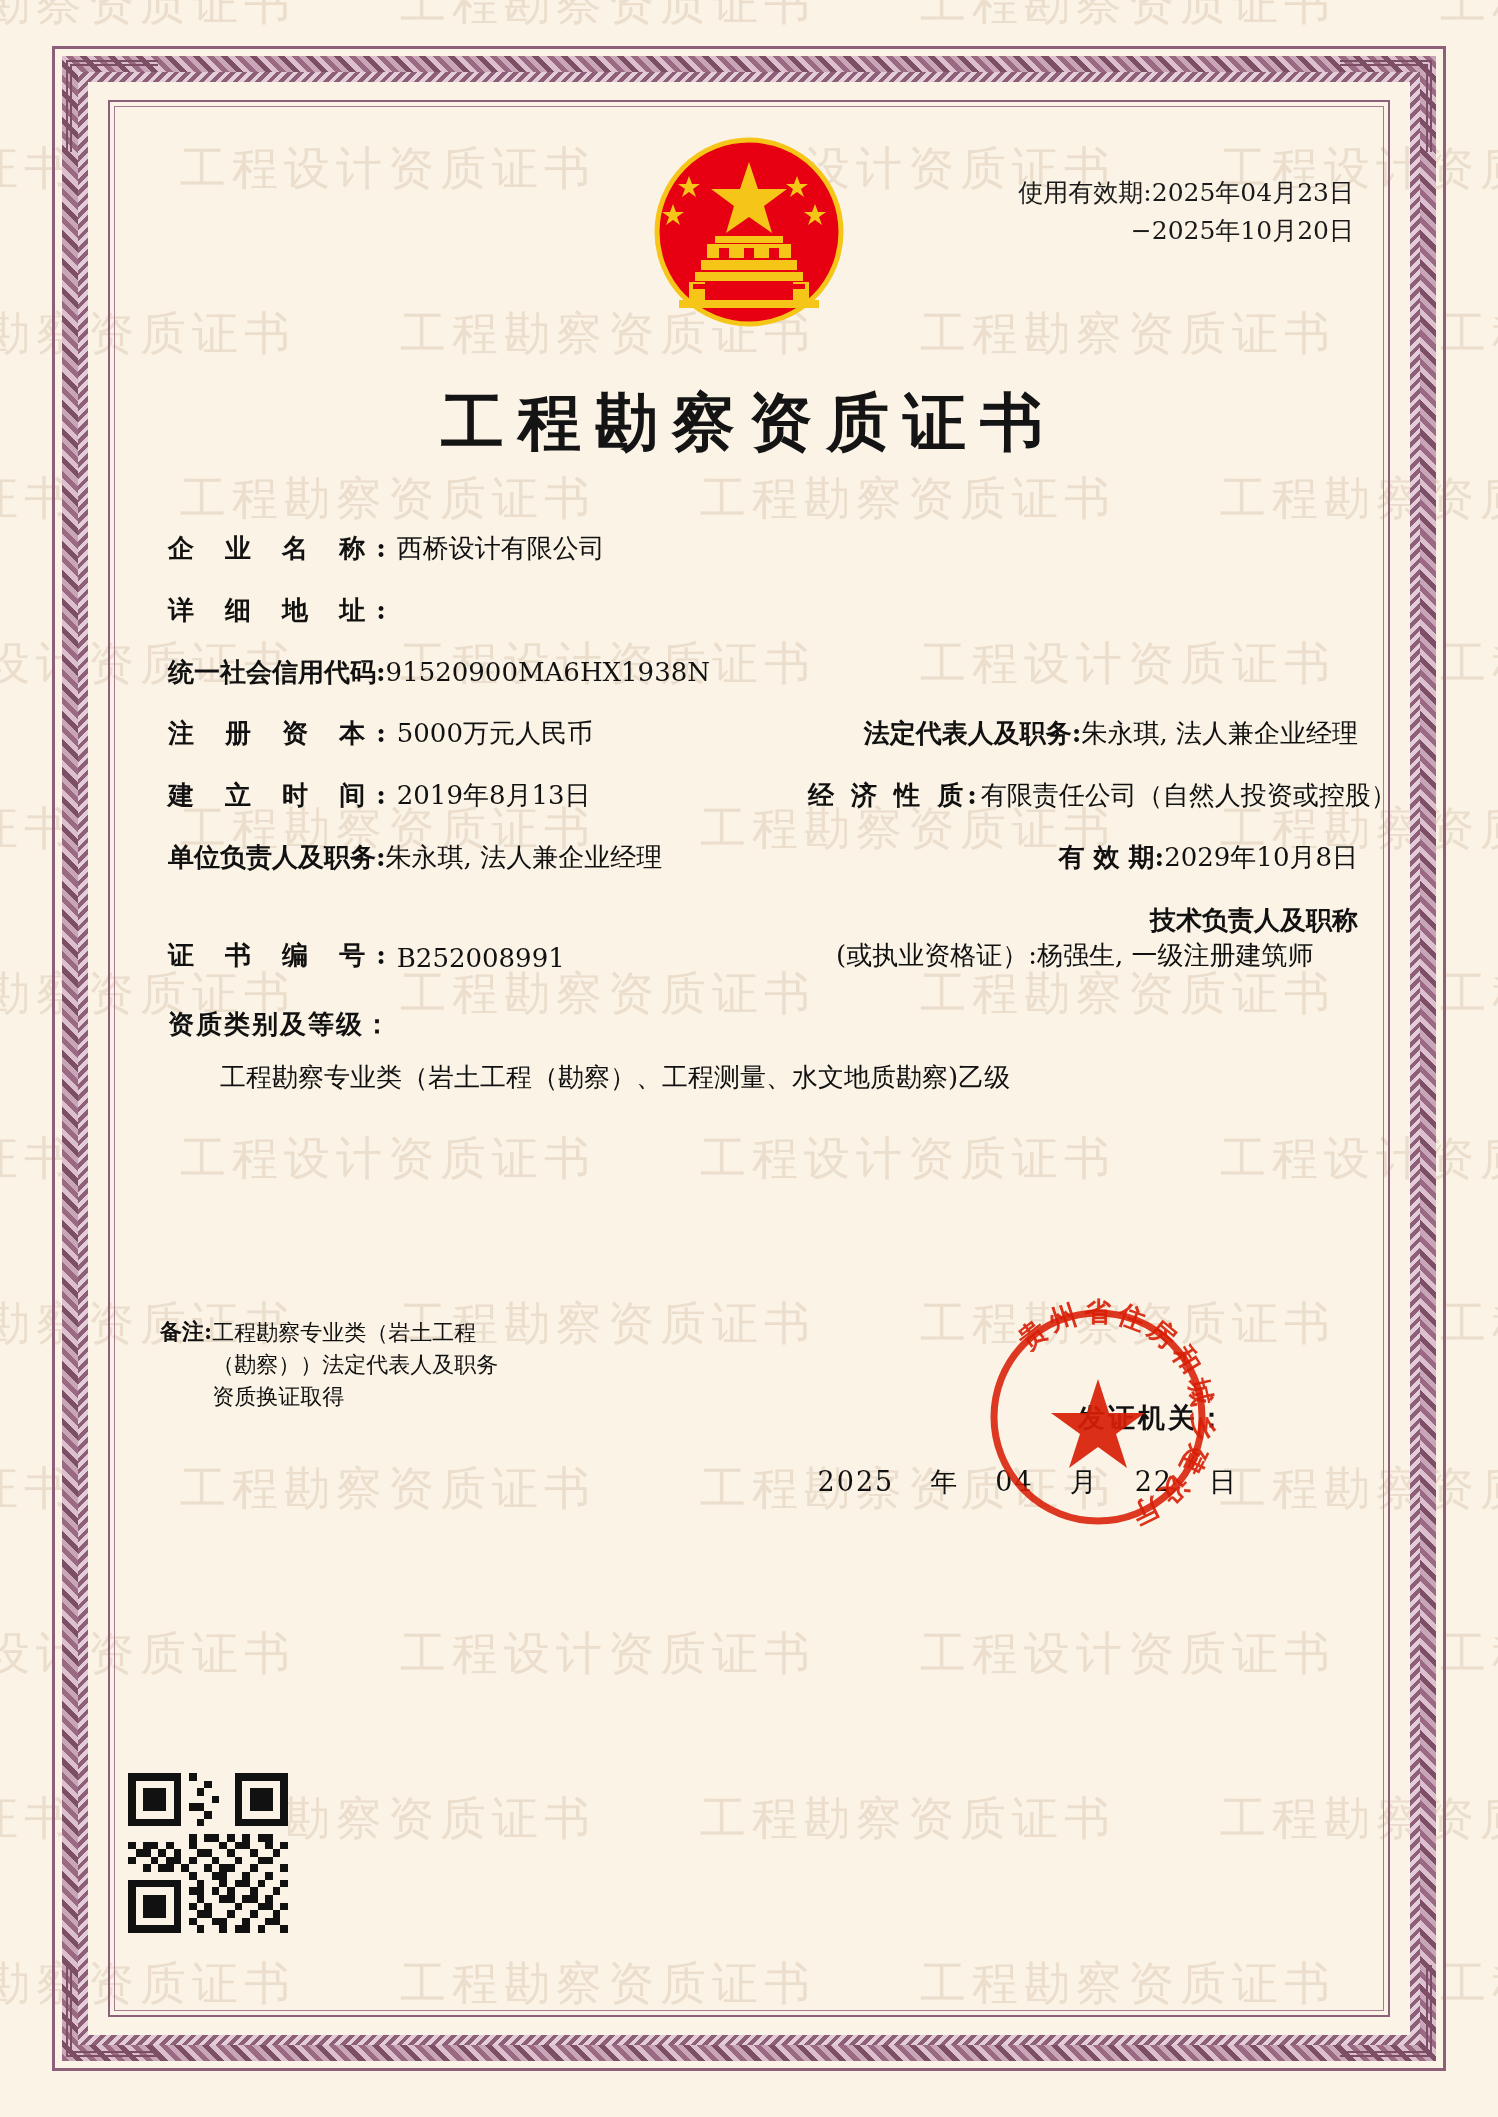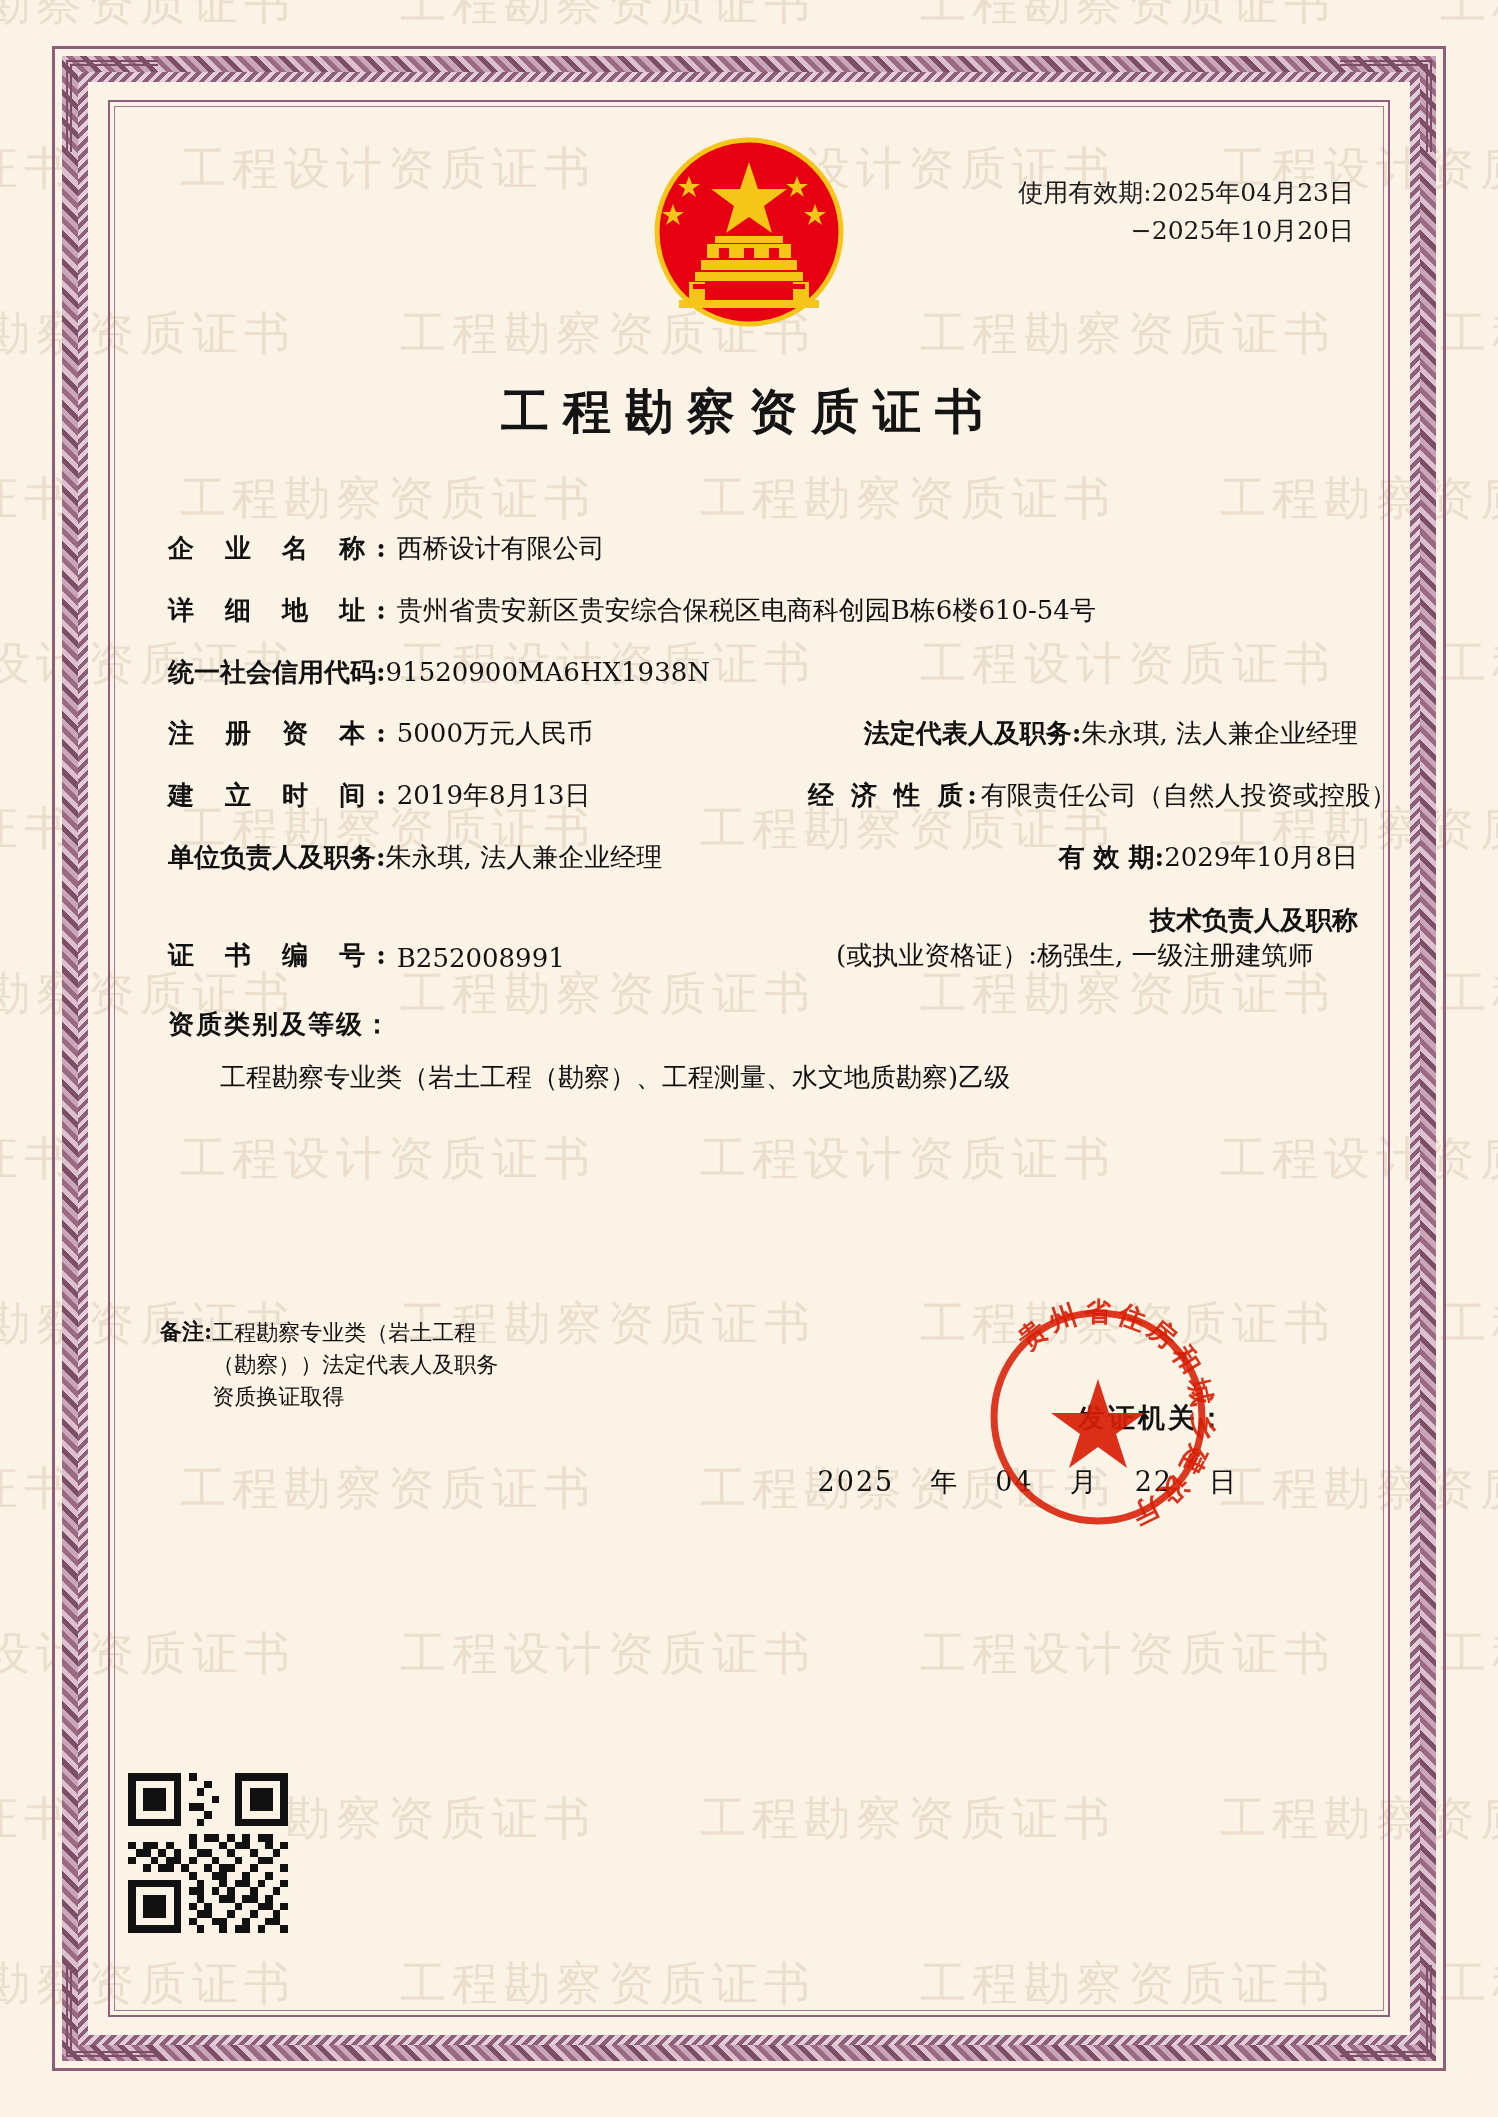--- a/index.html
+++ b/index.html
@@ -97,21 +97,21 @@
   .emblem{
     position:absolute;
     left:50%;top:20px;
     transform:translateX(-50%);
     width:200px;height:200px;
   }
   .title{
     position:absolute;
     top:268px;left:0;right:0;
     text-align:center;
-    font-size:48px;
+    font-size:63px;
     font-weight:bold;
     letter-spacing:14px;
     color:#141414;
     font-family:"DejaVu Serif", serif;
   }
   .fields{
     position:absolute;
     left:48px;right:20px;top:420px;
     font-size:26px;
     color:#111;
@@ -264,21 +264,20 @@
 
   <div class="fields">
 
     <div class="row">
       <span class="lbl sp">企 业 名 称:</span>
       <span class="val">西桥设计有限公司</span>
     </div>
 
     <div class="row">
       <span class="lbl sp">详 细 地 址:</span>
-      <span class="val">贵州省贵安新区贵安综合保税区电商科创园B栋6楼610-54号</span>
     </div>
 
     <div class="row">
       <span class="lbl">统一社会信用代码:</span>
       <span class="val">91520900MA6HX1938N</span>
     </div>
 
     <div class="row">
       <span class="w-left">
         <span class="lbl sp">注 册 资 本:</span>

